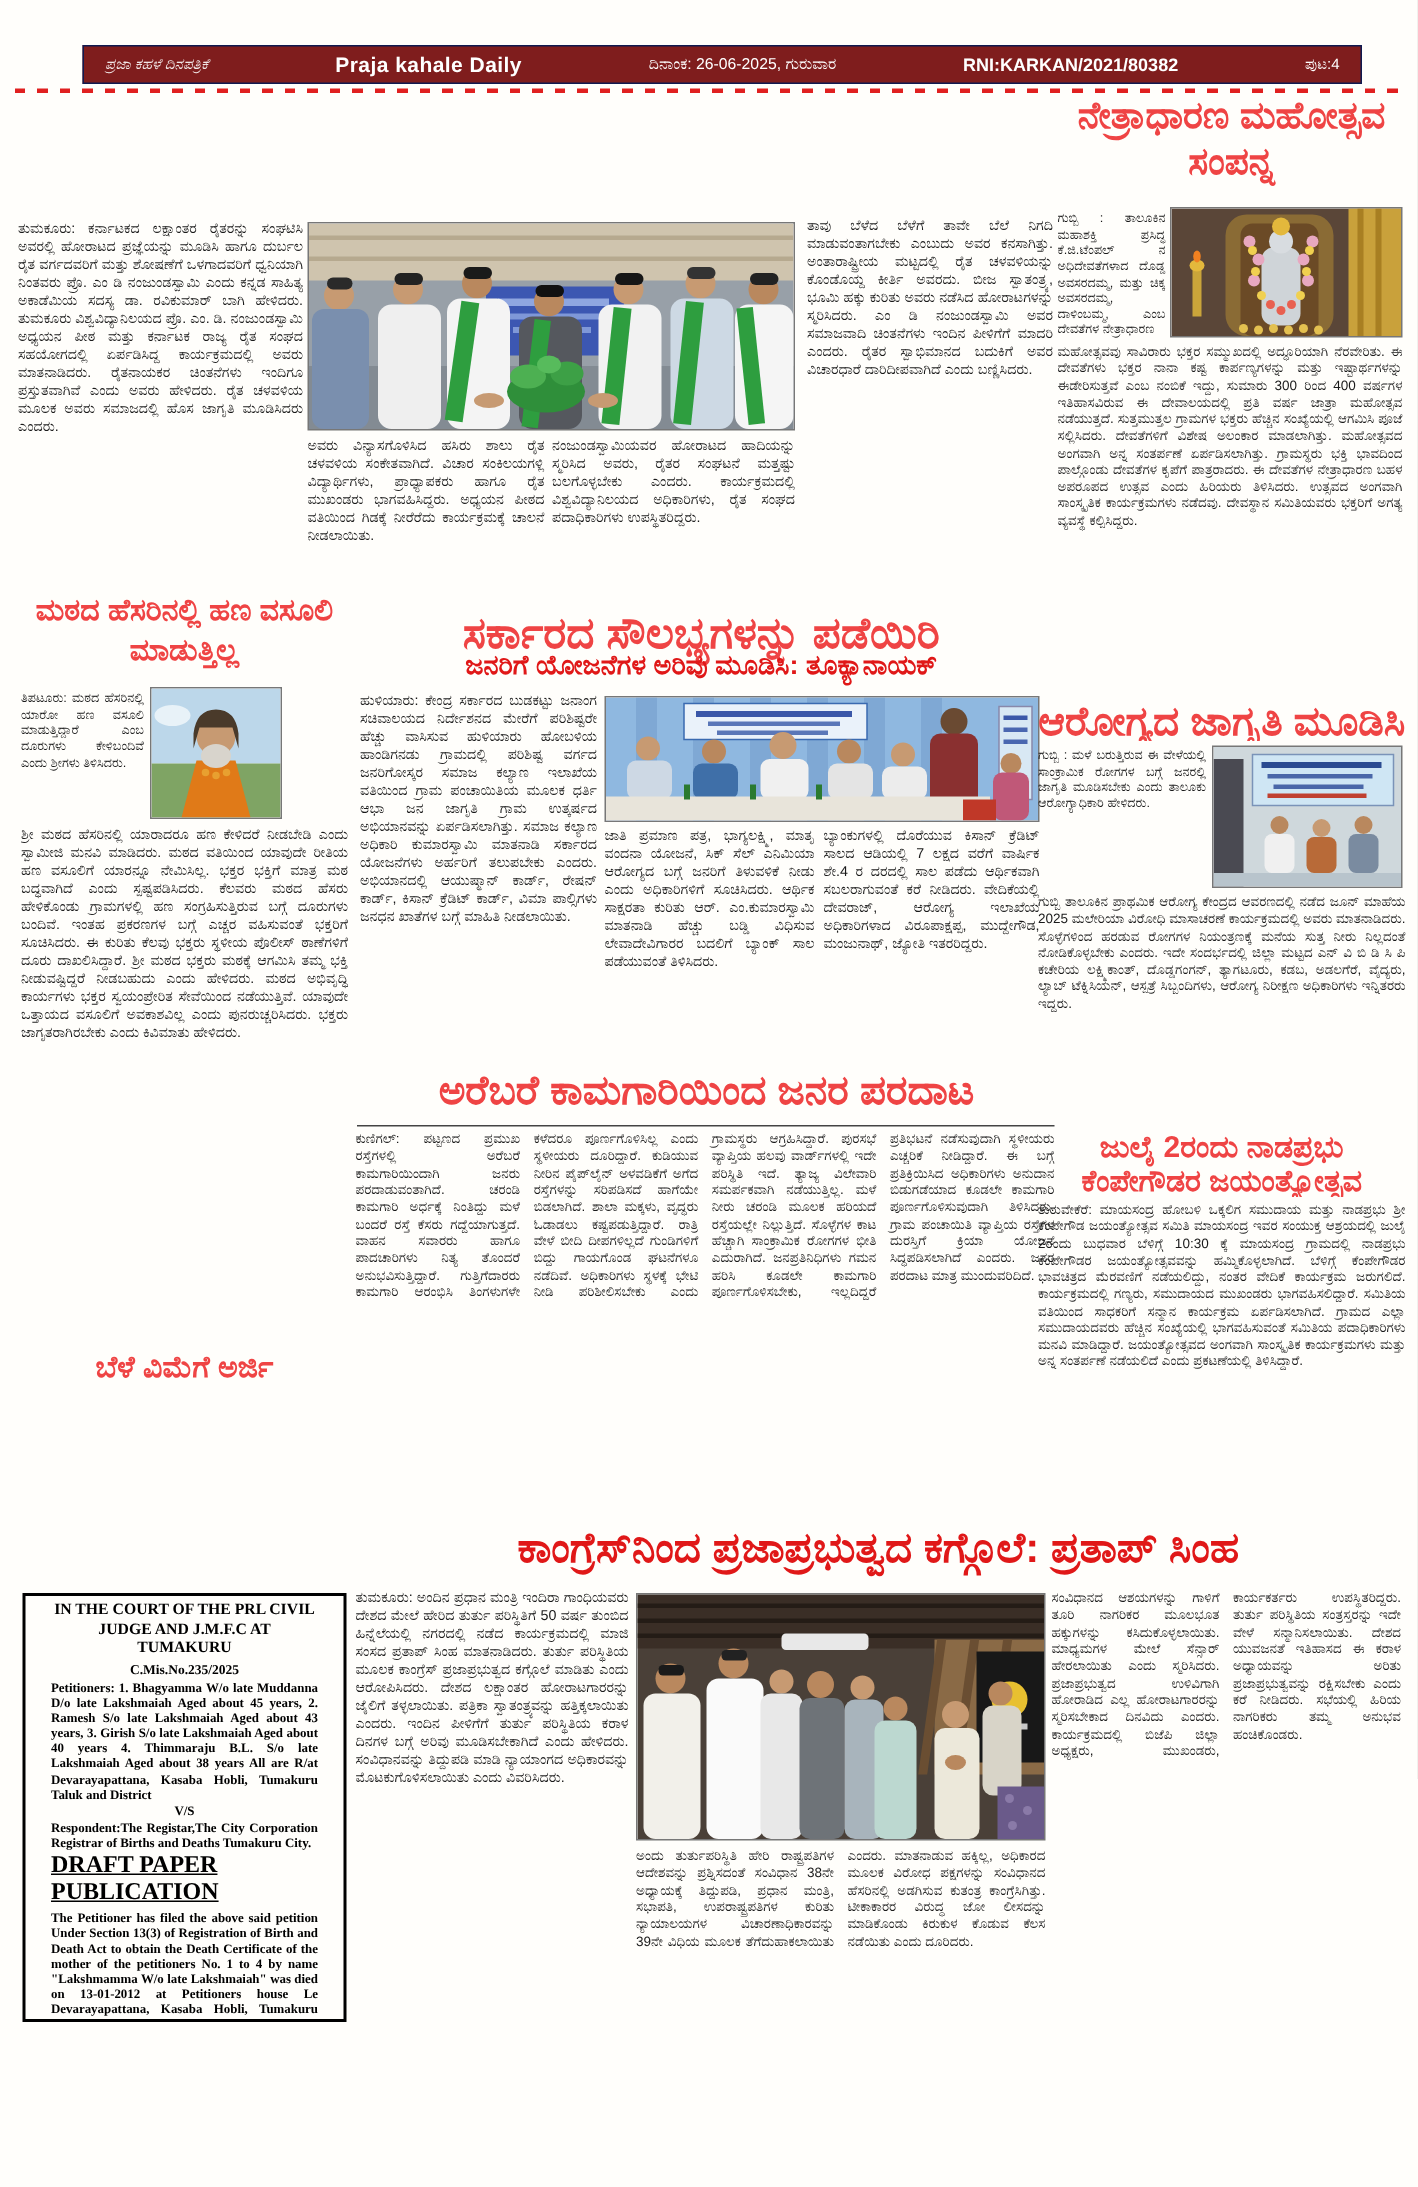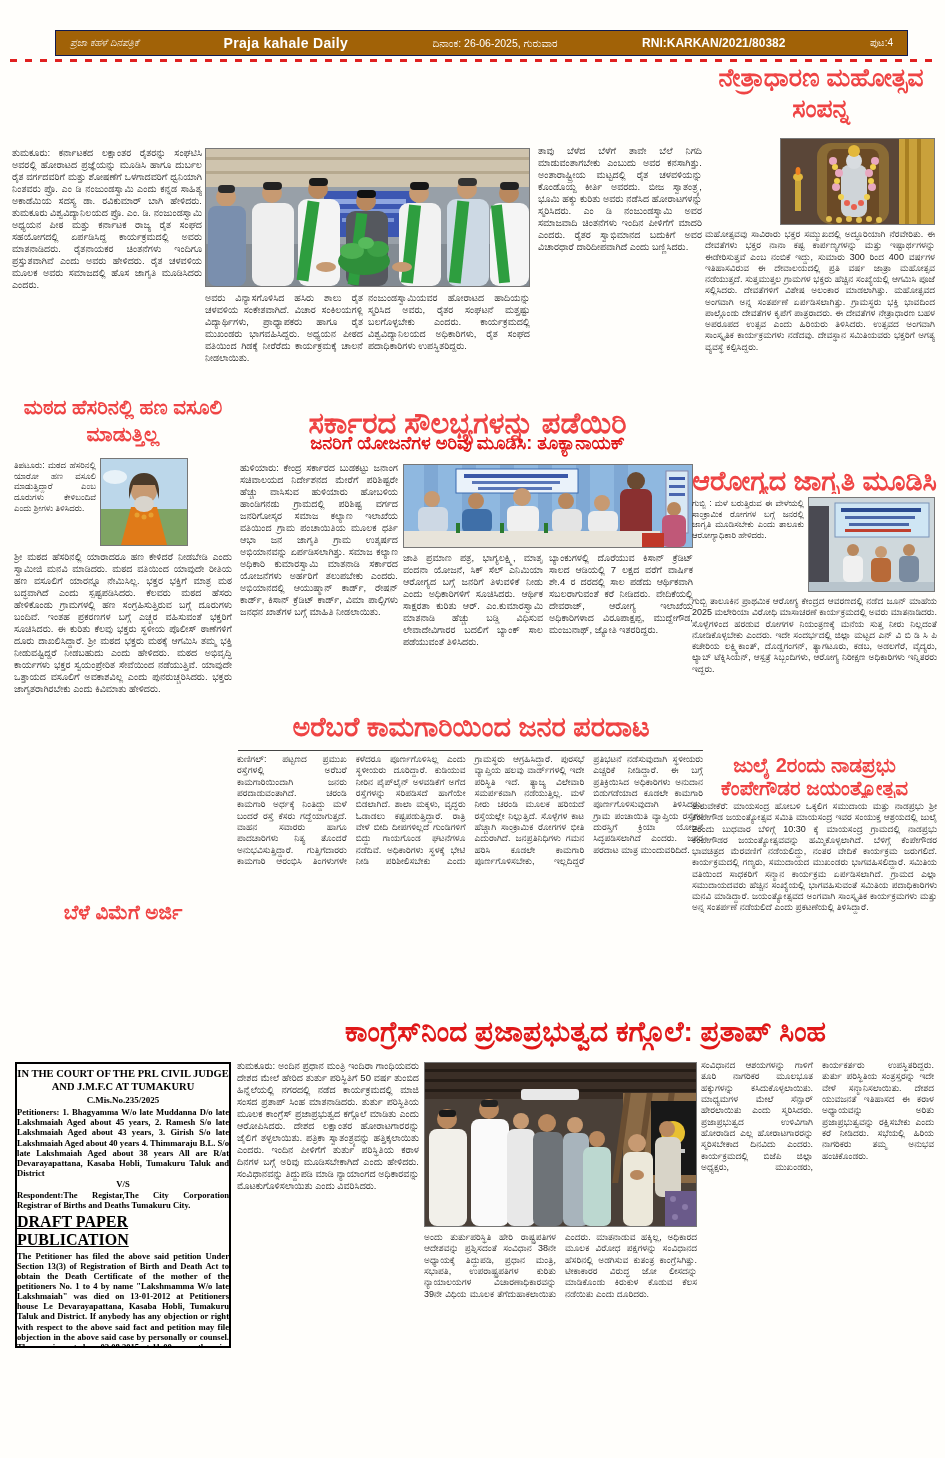--- a/index.html
+++ b/index.html
@@ -18,34 +18,34 @@
            background:repeating-linear-gradient(90deg,#e02020 0 7px,transparent 7px 15px);}
   
   .hl-red{color:#e01818;font-weight:bold;}
   .hl-black{color:#ef4444;font-weight:bold;}
   .center{text-align:center;}
   .body-text{font-size:9.5px;line-height:1.26;text-align:justify;overflow:hidden;color:#1a1a1a;}
   .body-sm{font-size:8.5px;line-height:1.25;text-align:justify;overflow:hidden;color:#1a1a1a;}
   .rule{background:#444;height:1px;}
   
   #notice{left:15px;top:1062px;width:216px;height:286px;border:2px solid #000;box-sizing:border-box;
-          padding:4px 0;font-family:"Liberation Serif",serif;font-weight:bold;color:#000;overflow:hidden;}
+          padding:4px 17px;font-family:"Liberation Serif",serif;font-weight:bold;color:#000;overflow:hidden;}
   #notice .n-head{font-size:10.5px;text-align:center;line-height:1.2;}
   #notice .n-case{font-size:9px;text-align:center;margin:2px 0;}
   #notice p{margin:1px 0;font-size:8.6px;line-height:1.18;text-align:justify;}
   #notice .n-center{text-align:center;}
   #notice .n-draft{font-size:16px;text-align:left;margin:2px 0;text-decoration:underline;}
   svg{display:block;}
 </style>
 </head>
 <body>
 
 <div id="page">
 
-  <div class="abs" id="masthead" style="background: #a16207;">
+  <div class="abs" id="masthead" style="background: #7f1d1d;">
     <span class="m-script">ಪ್ರಜಾ ಕಹಳೆ ದಿನಪತ್ರಿಕೆ</span>
     <span class="m-title">Praja kahale Daily</span>
     <span class="m-date">ದಿನಾಂಕ: 26-06-2025, ಗುರುವಾರ</span>
     <span class="m-rni">RNI:KARKAN/2021/80382</span>
     <span class="m-page">ಪುಟ:4</span>
   </div>
   <div class="abs" id="redline"></div>
 
 
   <div class="abs body-text" style="left:12px;top:147px;width:190px;height:240px;">ತುಮಕೂರು: ಕರ್ನಾಟಕದ ಲಕ್ಷಾಂತರ ರೈತರನ್ನು ಸಂಘಟಿಸಿ ಅವರಲ್ಲಿ ಹೋರಾಟದ ಪ್ರಜ್ಞೆಯನ್ನು ಮೂಡಿಸಿ ಹಾಗೂ ದುರ್ಬಲ ರೈತ ವರ್ಗದವರಿಗೆ ಮತ್ತು ಶೋಷಣೆಗೆ ಒಳಗಾದವರಿಗೆ ಧ್ವನಿಯಾಗಿ ನಿಂತವರು ಪ್ರೊ. ಎಂ ಡಿ ನಂಜುಂಡಸ್ವಾಮಿ ಎಂದು ಕನ್ನಡ ಸಾಹಿತ್ಯ ಅಕಾಡೆಮಿಯ ಸದಸ್ಯ ಡಾ. ರವಿಕುಮಾರ್ ಬಾಗಿ ಹೇಳಿದರು. ತುಮಕೂರು ವಿಶ್ವವಿದ್ಯಾನಿಲಯದ ಪ್ರೊ. ಎಂ. ಡಿ. ನಂಜುಂಡಸ್ವಾಮಿ ಅಧ್ಯಯನ ಪೀಠ ಮತ್ತು ಕರ್ನಾಟಕ ರಾಜ್ಯ ರೈತ ಸಂಘದ ಸಹಯೋಗದಲ್ಲಿ ಏರ್ಪಡಿಸಿದ್ದ ಕಾರ್ಯಕ್ರಮದಲ್ಲಿ ಅವರು ಮಾತನಾಡಿದರು. ರೈತನಾಯಕರ ಚಿಂತನೆಗಳು ಇಂದಿಗೂ ಪ್ರಸ್ತುತವಾಗಿವೆ ಎಂದು ಅವರು ಹೇಳಿದರು. ರೈತ ಚಳವಳಿಯ ಮೂಲಕ ಅವರು ಸಮಾಜದಲ್ಲಿ ಹೊಸ ಜಾಗೃತಿ ಮೂಡಿಸಿದರು ಎಂದರು.</div>
@@ -96,20 +96,21 @@
       <ellipse cx="120" cy="118" rx="10" ry="5" fill="#c79a72"></ellipse>
       <ellipse cx="196" cy="118" rx="10" ry="5" fill="#c79a72"></ellipse>
     </svg>
   </div>
 
   <div class="abs body-text" style="left:538px;top:145px;width:164px;height:242px;">ತಾವು ಬೆಳೆದ ಬೆಳೆಗೆ ತಾವೇ ಬೆಲೆ ನಿಗದಿ ಮಾಡುವಂತಾಗಬೇಕು ಎಂಬುದು ಅವರ ಕನಸಾಗಿತ್ತು. ಅಂತಾರಾಷ್ಟ್ರೀಯ ಮಟ್ಟದಲ್ಲಿ ರೈತ ಚಳವಳಿಯನ್ನು ಕೊಂಡೊಯ್ದ ಕೀರ್ತಿ ಅವರದು. ಬೀಜ ಸ್ವಾತಂತ್ರ್ಯ, ಭೂಮಿ ಹಕ್ಕು ಕುರಿತು ಅವರು ನಡೆಸಿದ ಹೋರಾಟಗಳನ್ನು ಸ್ಮರಿಸಿದರು. ಎಂ ಡಿ ನಂಜುಂಡಸ್ವಾಮಿ ಅವರ ಸಮಾಜವಾದಿ ಚಿಂತನೆಗಳು ಇಂದಿನ ಪೀಳಿಗೆಗೆ ಮಾದರಿ ಎಂದರು. ರೈತರ ಸ್ವಾಭಿಮಾನದ ಬದುಕಿಗೆ ಅವರ ವಿಚಾರಧಾರೆ ದಾರಿದೀಪವಾಗಿದೆ ಎಂದು ಬಣ್ಣಿಸಿದರು.</div>
   <div class="abs body-text" style="left:205px;top:292px;width:158px;height:95px;">ಅವರು ವಿನ್ಯಾಸಗೊಳಿಸಿದ ಹಸಿರು ಶಾಲು ರೈತ ಚಳವಳಿಯ ಸಂಕೇತವಾಗಿದೆ. ವಿಚಾರ ಸಂಕಿಲಯಗಳ್ಲಿ ವಿದ್ಯಾರ್ಥಿಗಳು, ಪ್ರಾಧ್ಯಾಪಕರು ಹಾಗೂ ರೈತ ಮುಖಂಡರು ಭಾಗವಹಿಸಿದ್ದರು. ಅಧ್ಯಯನ ಪೀಠದ ವತಿಯಿಂದ ಗಿಡಕ್ಕೆ ನೀರೆರೆದು ಕಾರ್ಯಕ್ರಮಕ್ಕೆ ಚಾಲನೆ ನೀಡಲಾಯಿತು.</div>
   <div class="abs body-text" style="left:368px;top:292px;width:162px;height:95px;">ನಂಜುಂಡಸ್ವಾಮಿಯವರ ಹೋರಾಟದ ಹಾದಿಯನ್ನು ಸ್ಮರಿಸಿದ ಅವರು, ರೈತರ ಸಂಘಟನೆ ಮತ್ತಷ್ಟು ಬಲಗೊಳ್ಳಬೇಕು ಎಂದರು. ಕಾರ್ಯಕ್ರಮದಲ್ಲಿ ವಿಶ್ವವಿದ್ಯಾನಿಲಯದ ಅಧಿಕಾರಿಗಳು, ರೈತ ಸಂಘದ ಪದಾಧಿಕಾರಿಗಳು ಉಪಸ್ಥಿತರಿದ್ದರು.</div>
 
   <div class="abs hl-black center" style="left:705px;top:62px;width:232px;height:74px;font-size:25px;line-height:1.22;overflow:hidden;">ನೇತ್ರಾಧಾರಣ ಮಹೋತ್ಸವ ಸಂಪನ್ನ</div>
+  <div class="abs body-sm" style="left:705px;top:140px;width:72px;height:86px;">ಗುಬ್ಬಿ : ತಾಲೂಕಿನ ಮಹಾಶಕ್ತಿ ಪ್ರಸಿದ್ಧ ಕೆ.ಜಿ.ಟೆಂಪಲ್ ನ ಅಧಿದೇವತೆಗಳಾದ ದೊಡ್ಡ ಅವಸರದಮ್ಮ, ಮತ್ತು ಚಿಕ್ಕ ಅವಸರದಮ್ಮ, ದಾಳಿಂಬಮ್ಮ, ಎಂಬ ದೇವತೆಗಳ ನೇತ್ರಾಧಾರಣ</div>
   <div class="abs" style="left:780px;top:138px;width:155px;height:87px;border:1px solid #777;box-sizing:border-box;">
     <svg width="153" height="85" viewBox="0 0 153 85">
       <rect x="0" y="0" width="153" height="85" fill="#5a4638"></rect>
       <rect x="118" y="0" width="35" height="85" fill="#c9a13b"></rect>
       <rect x="124" y="0" width="4" height="85" fill="#a87f22"></rect>
       <rect x="136" y="0" width="4" height="85" fill="#a87f22"></rect>
       <rect x="36" y="4" width="72" height="81" rx="14" fill="#8a6b35"></rect>
       <rect x="46" y="10" width="52" height="75" rx="8" fill="#6b4a26"></rect>
       <rect x="60" y="26" width="26" height="52" rx="8" fill="#cfd4d8"></rect>
       <circle cx="73" cy="22" r="8" fill="#d8dce0"></circle>

